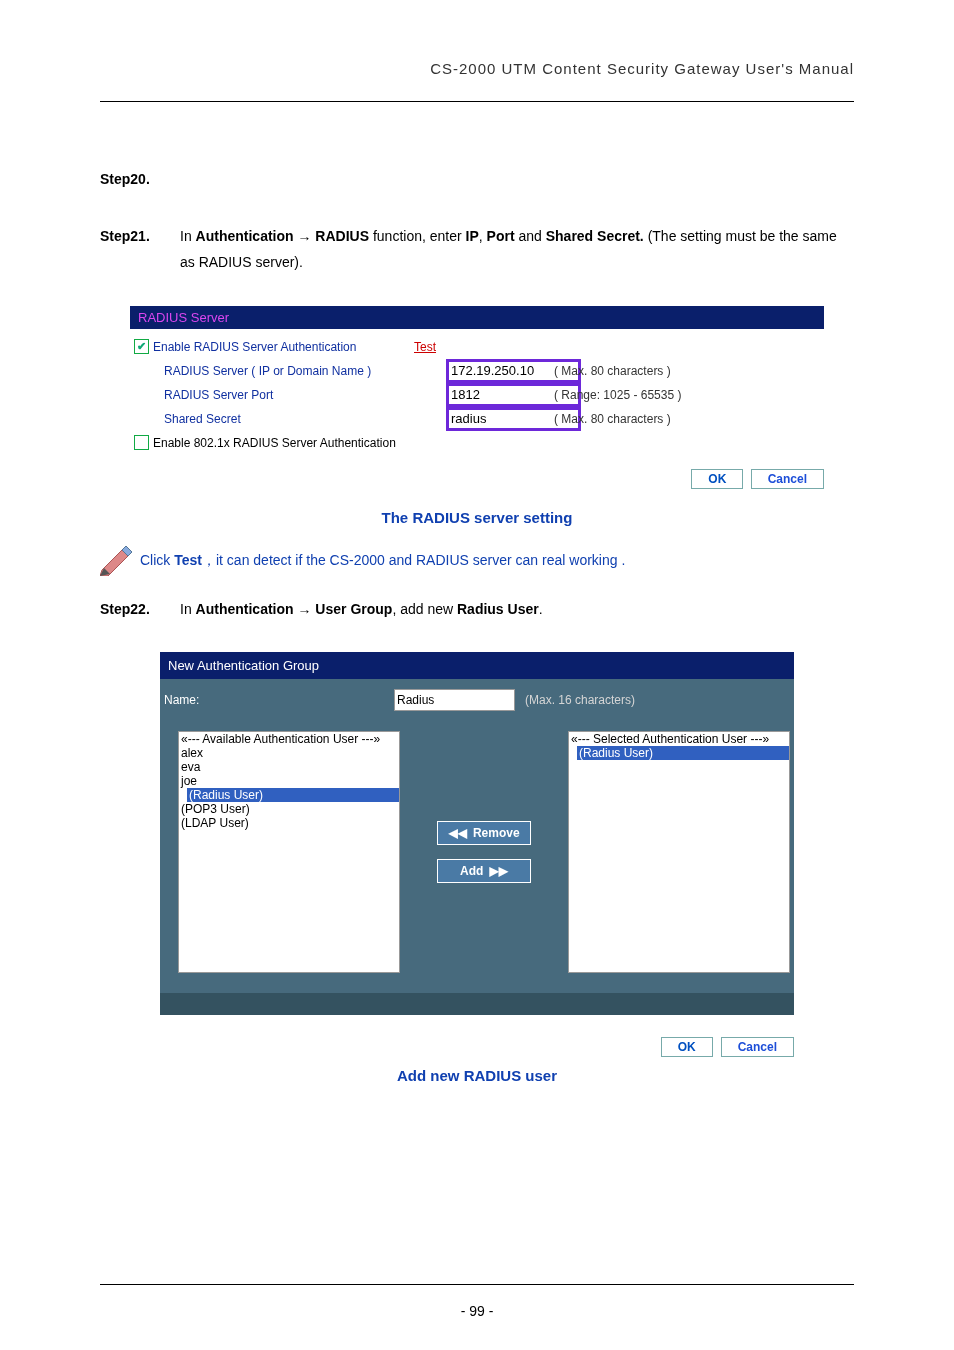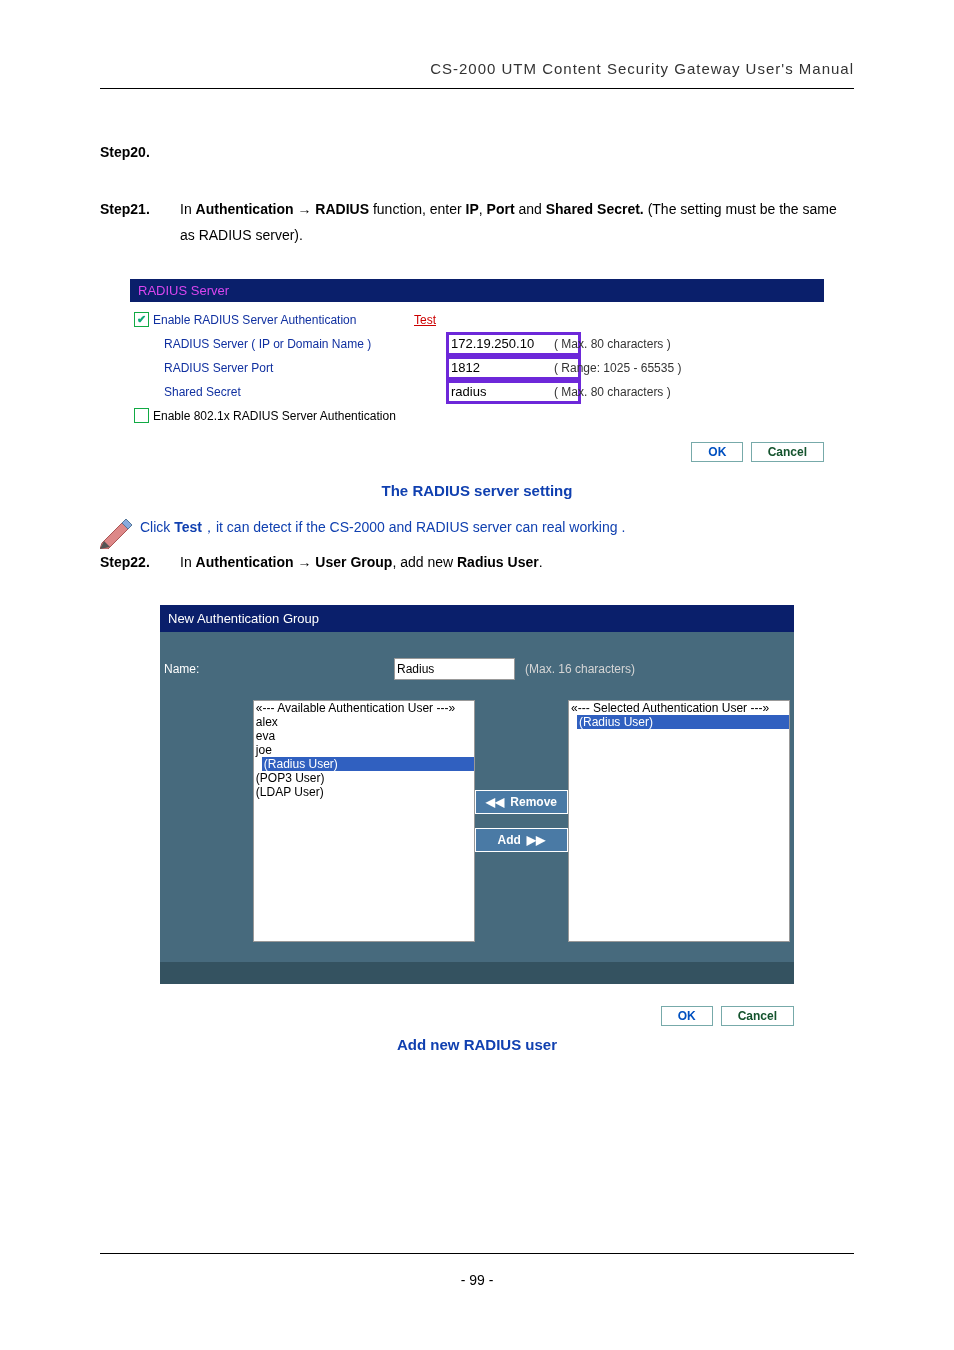--- a/index.html
+++ b/index.html
@@ -12,23 +12,23 @@
 }
 .page {
   padding: 60px 100px 40px 100px;
   box-sizing: border-box;
 }
 .header-line {
   text-align: right;
   font-size: 15px;
   letter-spacing: 1px;
   color: #333;
-  padding-bottom: 11px;
+  padding-bottom: 24px;
   border-bottom: 1px solid #000;
-  margin-bottom: 50px;
+  margin-bottom: 64px;
 }
 .step { margin-bottom: 30px; line-height: 1.9; }
 .step-row { display: flex; }
 .step-label { font-weight: bold; width: 80px; flex-shrink: 0; }
 .step-body { flex: 1; }
 b { font-weight: bold; }
 
 .radius-panel { margin: 0 30px 20px 30px; font-size: 12px; }
 .radius-header {
   background: #0a1f6b; color: #d946ef; padding: 4px 8px; font-size: 13px;
@@ -48,44 +48,44 @@
   font-size: 11px; color: #1a7; font-weight: bold;
 }
 .blue-text { color: #1030a0; }
 .link-red { color: #c00; text-decoration: underline; cursor: pointer; }
 .btn-row-right { text-align: right; padding: 8px 0 0 0; }
 .win-btn {
   display: inline-block; border: 1px solid #7aa; background: #fff;
   padding: 2px 16px; font-size: 12px; font-weight: bold; cursor: pointer;
 }
 .win-btn.ok { color: #0050c0; }
-.win-btn.cancel { color: #14532d; margin-left: 4px; }
+.win-btn.cancel { color: #1d4ed8; margin-left: 4px; }
 
 .caption {
   text-align: center; color: #1040b0; font-weight: bold; font-size: 15px;
   margin: 10px 0 20px 0;
 }
-.note-row { display: flex; align-items: flex-start; color: #1040b0; }
+.note-row { display: flex; align-items: center; color: #1040b0; margin-bottom: 20px; }
 .note-icon { margin-right: 4px; }
 .note-icon svg { display: block; }
 
 .group-panel {
   margin: 0 60px 14px 60px; background: #476a7d; padding: 0;
   font-size: 12px;
 }
 .group-header {
   background: #0a1f6b; color: #fff; padding: 6px 8px; font-size: 13px;
 }
-.group-row1 { display: flex; align-items: center; padding: 26px 4px 10px 4px; }
+.group-row1 { display: flex; align-items: center; padding: 10px 4px 10px 4px; }
 .group-row1 .lbl { color: #fff; width: 230px; }
 .group-row1 input {
   width: 115px; height: 18px; font-size: 12px; border: 1px solid #999;
 }
 .group-row1 .hint { color: #d5d5d5; margin-left: 10px; }
-.dual-list { display: flex; justify-content: flex-end; padding: 10px 4px 20px 18px; }
+.dual-list { display: flex; justify-content: space-between; padding: 10px 4px 20px 18px; }
 .listbox {
   width: 220px; height: 240px; background: #fff; border: 1px solid #999;
   font-family: sans-serif; font-size: 12px; overflow: hidden;
 }
 .listbox .opt { padding: 0 2px; white-space: nowrap; }
 .listbox .opt.sel { background: #3060c0; color: #fff; margin-left: 8px; }
 .mid-btns {
   display: flex; flex-direction: column; justify-content: center; gap: 14px;
 }
 .trans-btn {

